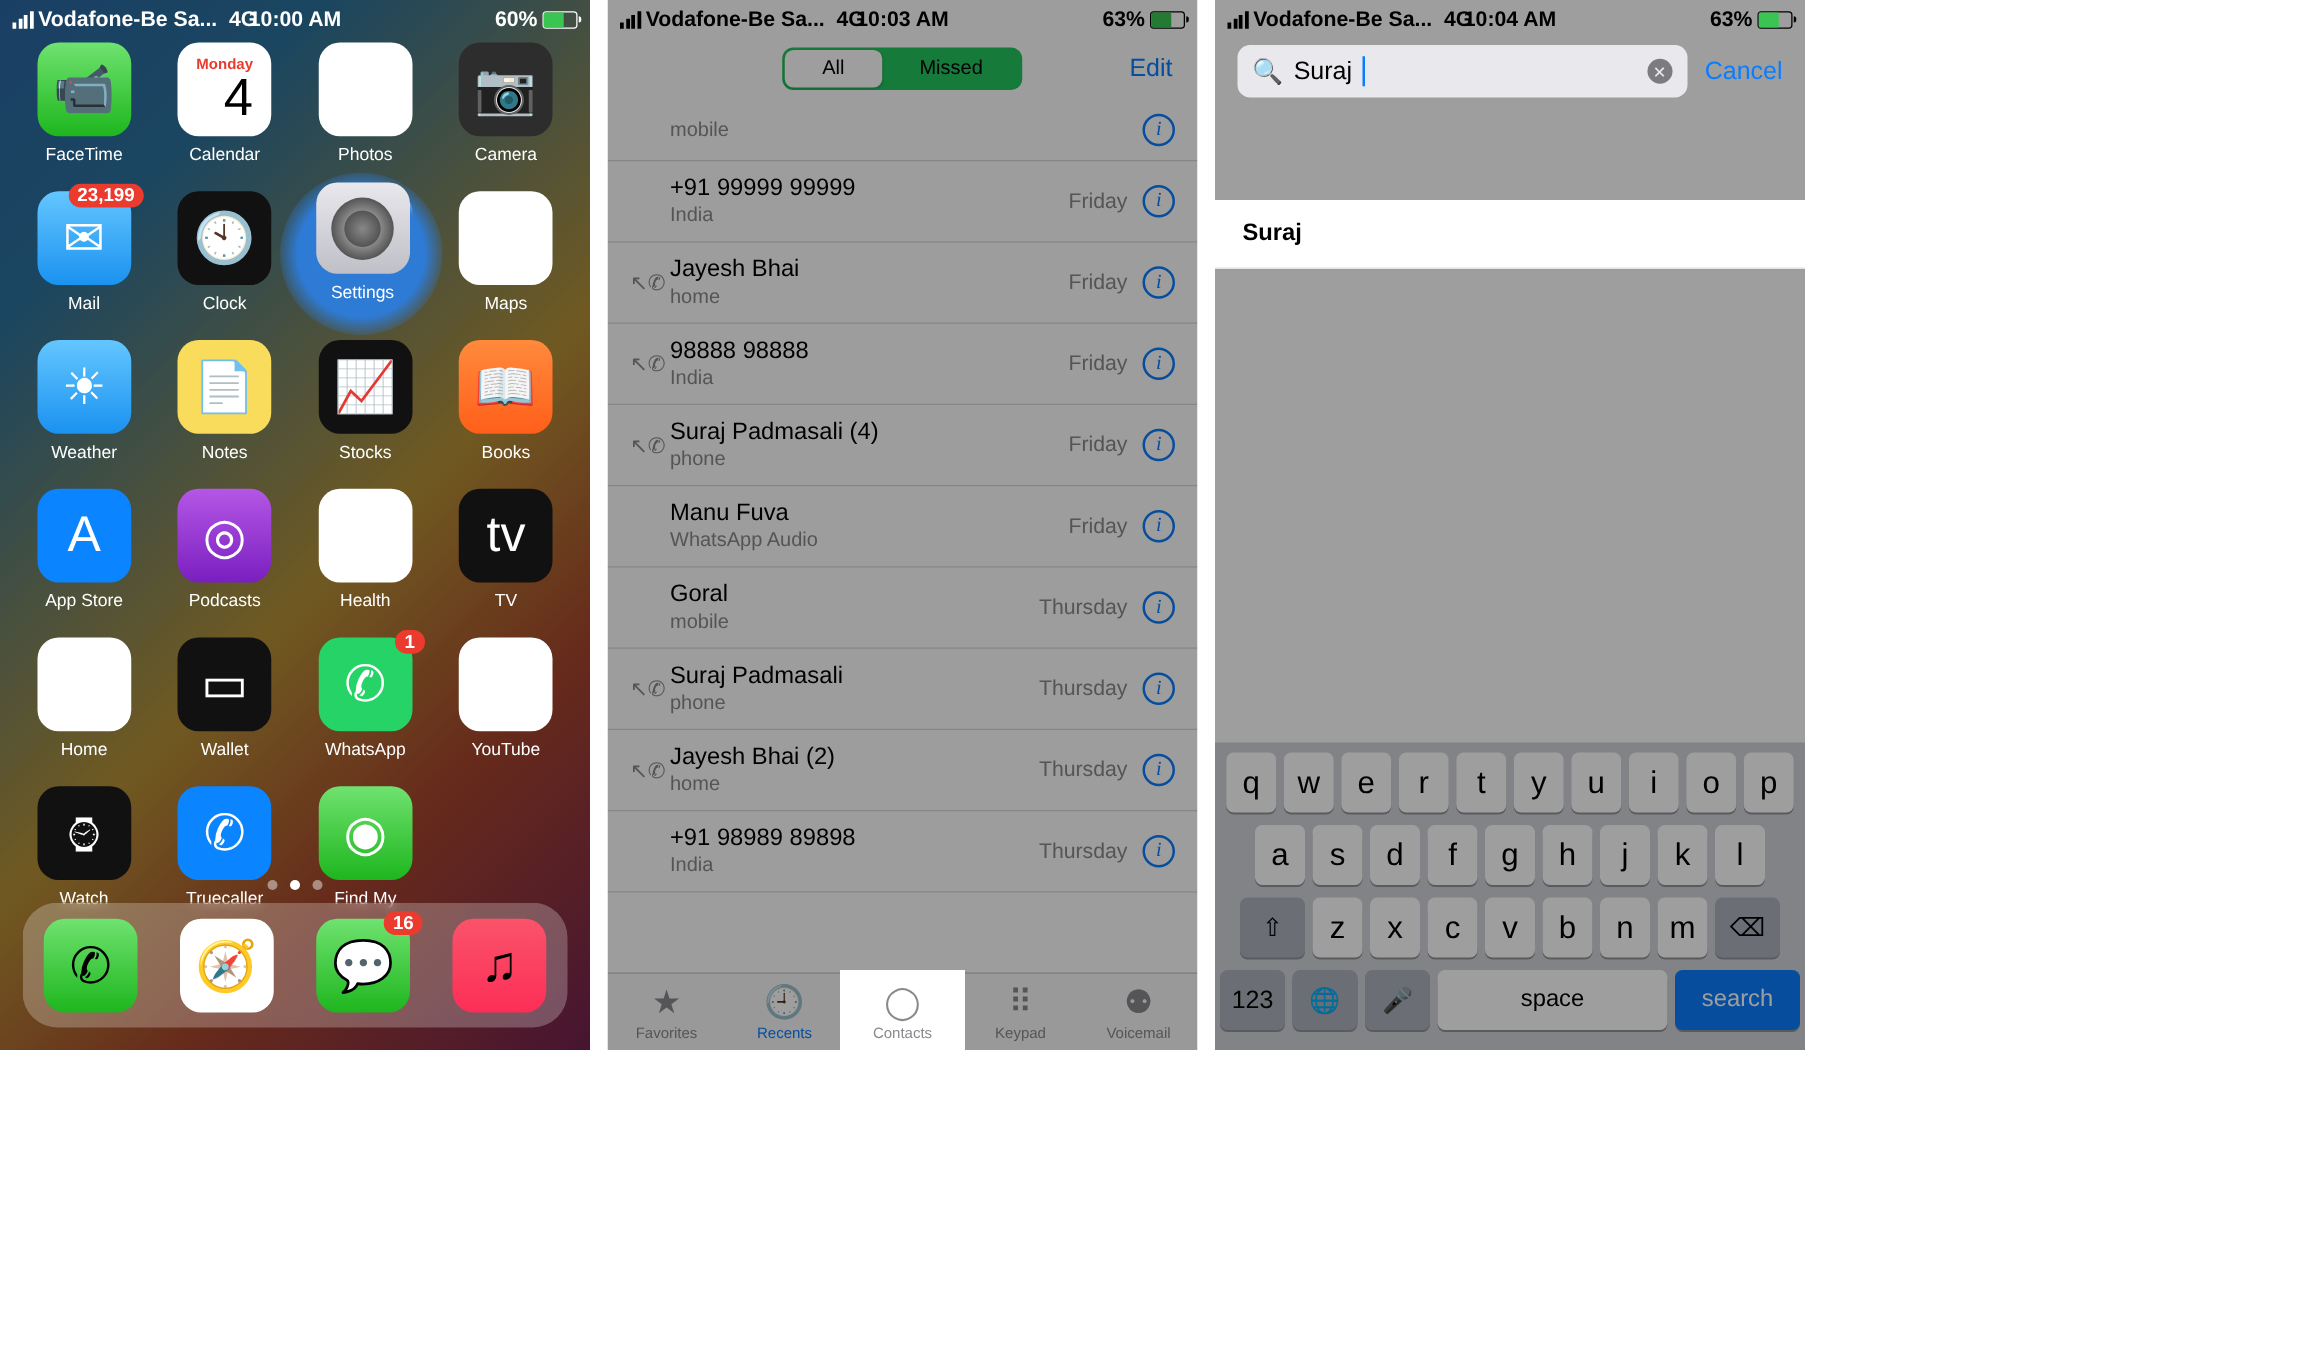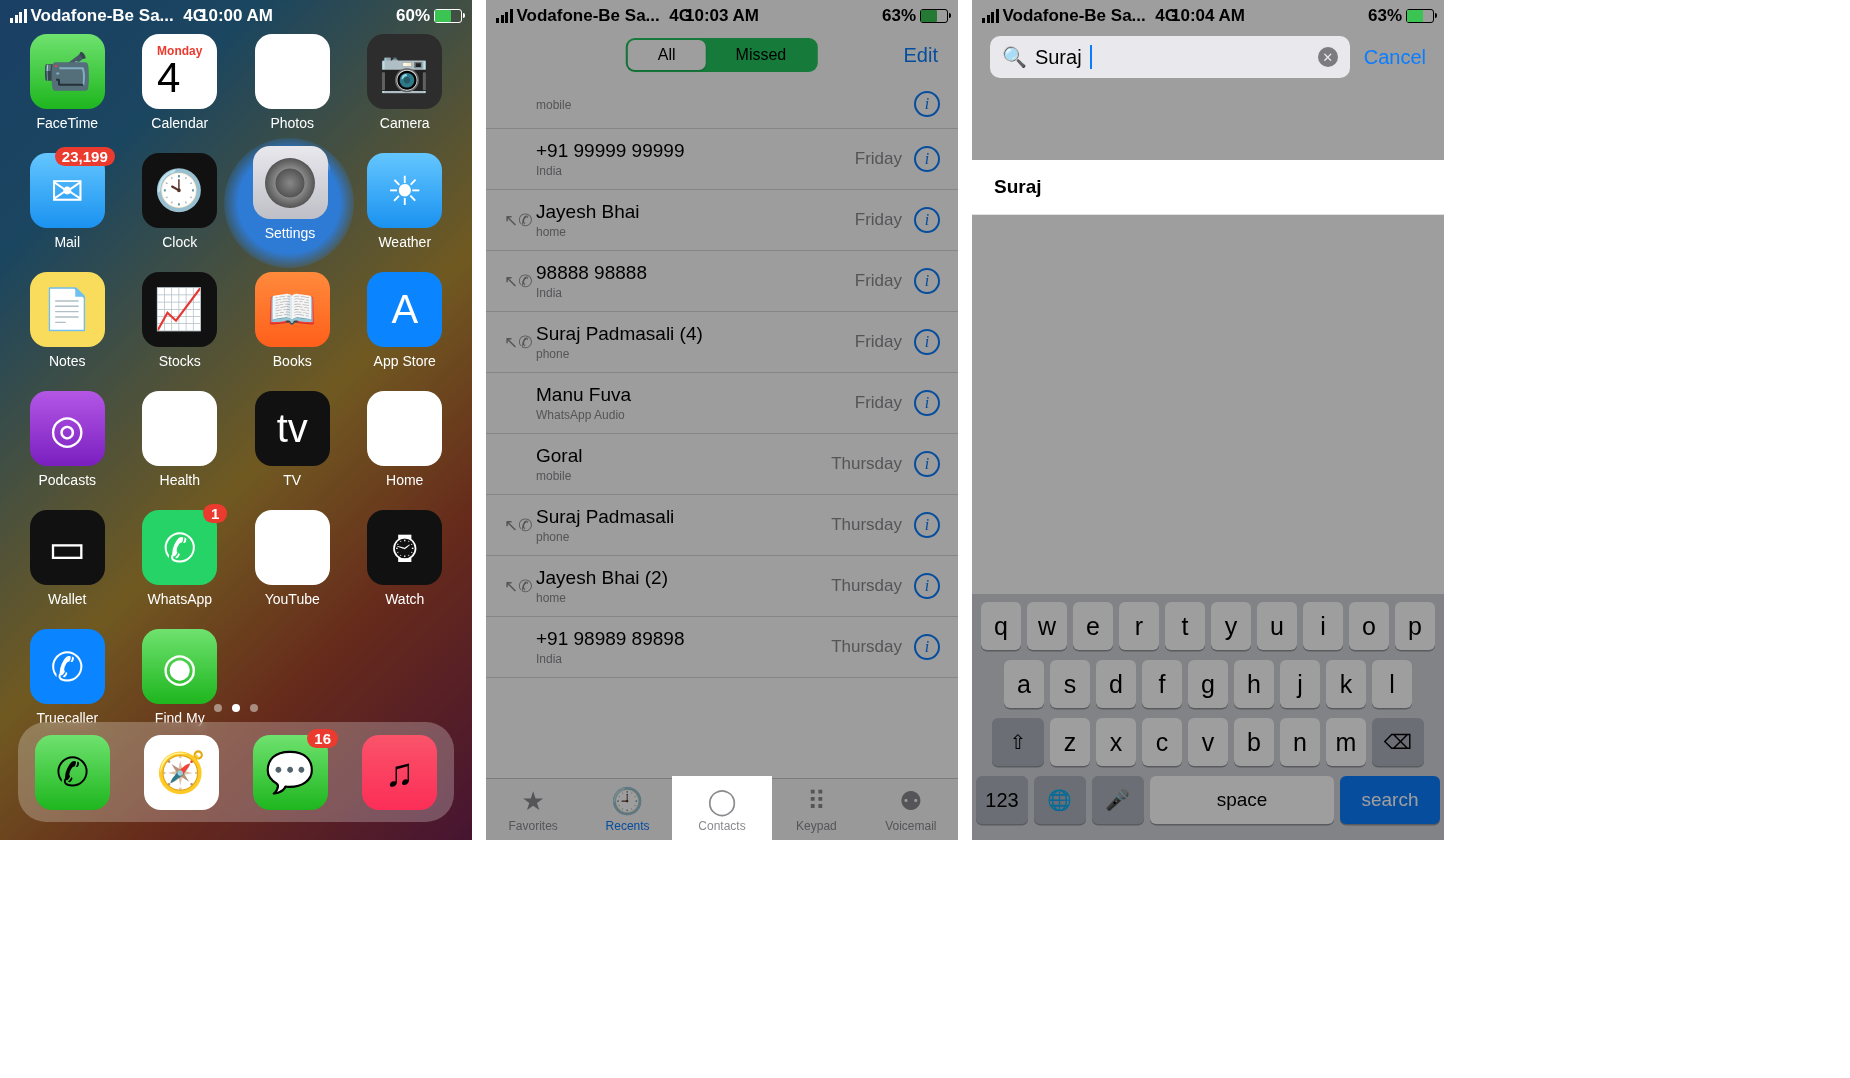--- a/index.html
+++ b/index.html
@@ -43,21 +43,21 @@
 #s2 { width:472px; background:#fdfdfd; }
 #s2 .dark { position:absolute; inset:0; background:rgba(0,0,0,.38); z-index:10; pointer-events:none; }
 #s2 .status { color:#000; }
 .seg { position:absolute; top:38px; left:50%; transform:translateX(-50%); display:flex; background:#22c55e; border-radius:9px; padding:2px; z-index:2; }
 .seg div { padding:6px 30px; font-size:16px; border-radius:7px; }
 .seg .on { background:#fff; font-weight:500; box-shadow:0 1px 2px rgba(0,0,0,.15); }
 .edit { position:absolute; top:44px; right:20px; color:#0a7dff; font-size:20px; z-index:2; }
 .list { position:absolute; top:80px; left:0; right:0; bottom:62px; }
 .row { display:flex; align-items:center; padding:11px 18px 11px 50px; border-bottom:.5px solid #d9d9db; position:relative; }
 .row .nm { font-size:19px; color:#000; }
-.row .sub { font-size:12px; color:#8a8a8e; margin-top:2px; }
+.row .sub { font-size:16px; color:#8a8a8e; margin-top:2px; }
 .row .when { margin-left:auto; color:#8a8a8e; font-size:17px; margin-right:12px; }
 .row .info { width:26px; height:26px; border:2px solid #0a7dff; border-radius:50%; color:#0a7dff; display:flex; align-items:center; justify-content:center; font-size:16px; font-family:Georgia,serif; font-style:italic; }
 .row .out { position:absolute; left:18px; color:#8a8a8e; font-size:17px; }
 .tabbar { position:absolute; bottom:0; left:0; right:0; height:62px; background:#f7f7f9; border-top:.5px solid #c8c8cc; display:flex; }
 .tab { flex:1; display:flex; flex-direction:column; align-items:center; justify-content:center; gap:2px; color:#8a8a8e; font-size:12px; }
 .tab.on { color:#0a7dff; }
 .tab .ti { font-size:26px; }
 .tab.hl { background:#fff; position:relative; z-index:20; }
 .tab.hl::before { content:""; position:absolute; inset:-3px -3px 0 -3px; background:#fff; z-index:-1; }
 
@@ -105,21 +105,21 @@
 
   <div class="grid" id="grid1">
       <div class="app">
         <div class="ic bg-g">
           <span>📹</span>
         </div>
         <span>FaceTime</span>
       </div>
       <div class="app">
         <div class="ic bg-w">
-          <div style="text-align:left;line-height:1">
+          <div style="text-align:right;line-height:1">
             <div style="color:#eb3b2f;font-size:12px;font-weight:600">Monday</div>
             <div style="font-size:42px;font-weight:300;color:#000">4</div>
           </div>
         </div>
         <span>Calendar</span>
       </div>
       <div class="app">
         <div class="ic bg-w">
           <span>✿</span>
         </div>
@@ -142,20 +142,26 @@
         <div class="ic bg-bk">
           <span>🕙</span>
         </div>
         <span>Clock</span>
       </div>
       <div class="app">
         <div class="ic bg-w">
           <span>⚙︎</span>
         </div>
         <span>Settings</span>
+      </div>
+      <div class="app">
+        <div class="ic bg-w">
+          <span>➤</span>
+        </div>
+        <span>Maps</span>
       </div>
       <div class="app">
         <div class="ic bg-lb">
           <span>☀︎</span>
         </div>
         <span>Weather</span>
       </div>
       <div class="app">
         <div class="ic bg-yl">
           <span>📄</span>

